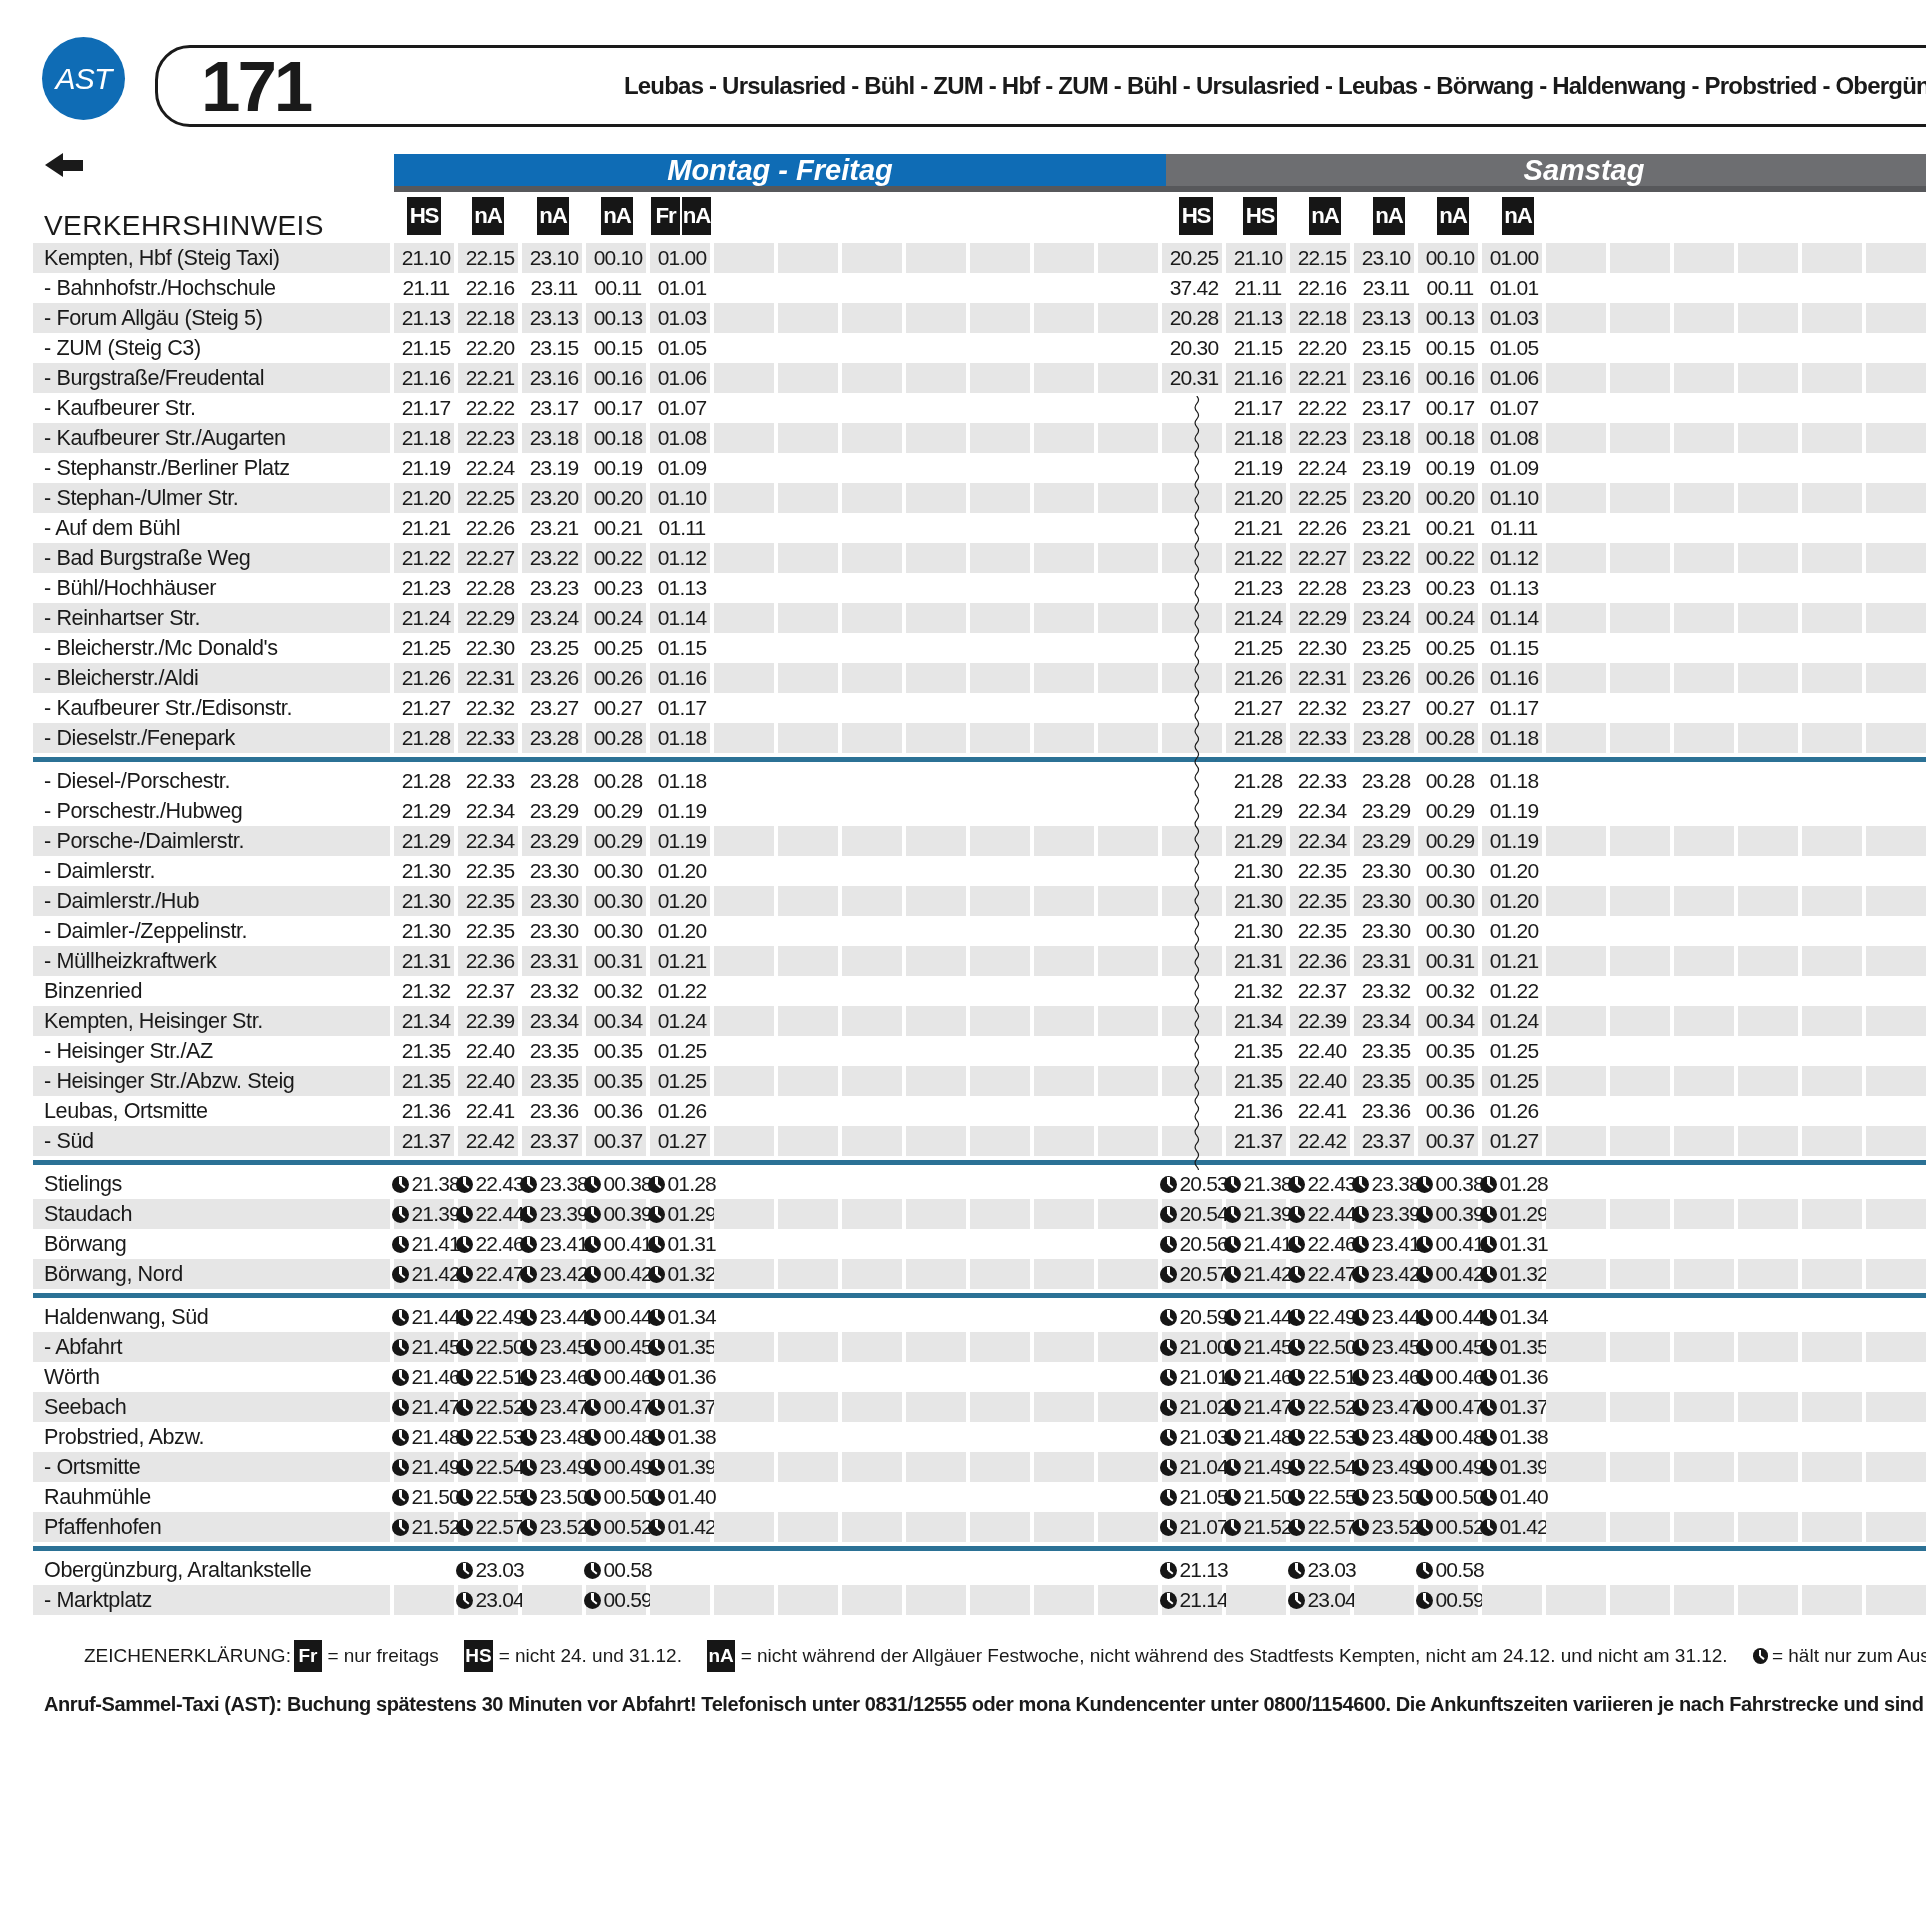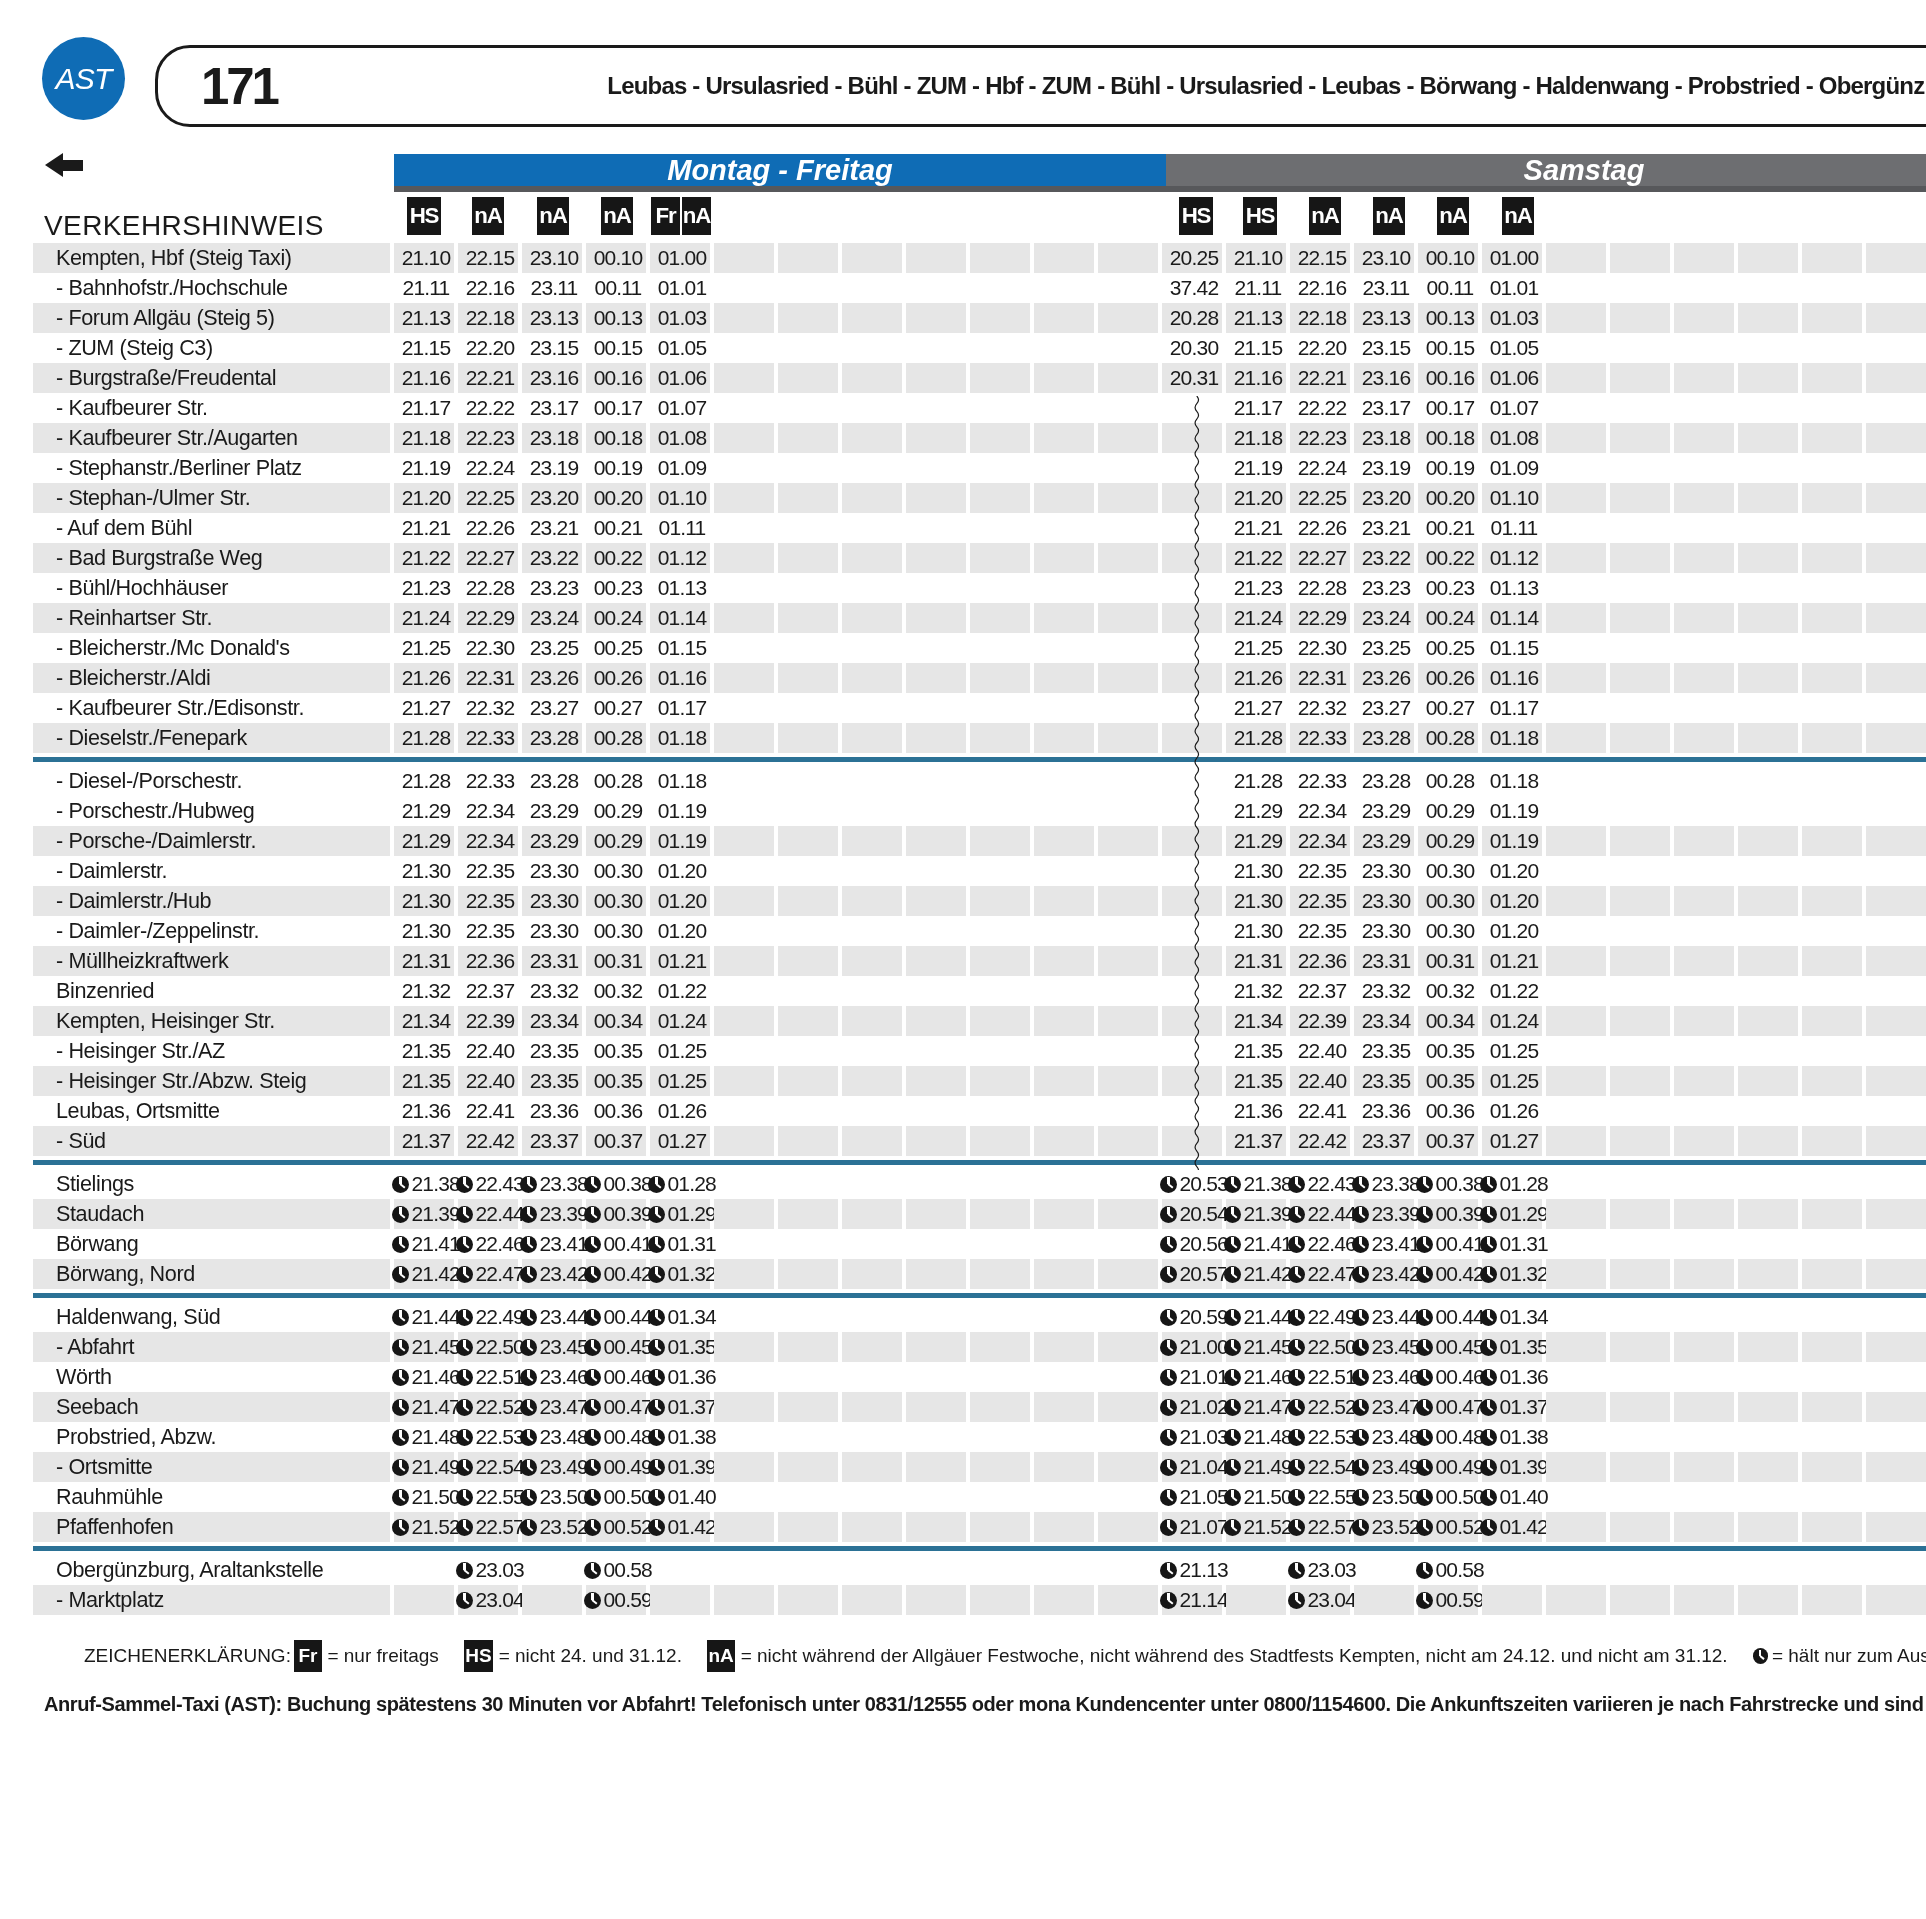--- a/index.html
+++ b/index.html
@@ -5,21 +5,21 @@
   html,body{margin:0;padding:0;background:#fff;}
   .page{position:relative;width:2719px;height:1920px;background:#ffffff;
         font-family:"Liberation Sans",sans-serif;color:#1a1a1a;overflow:hidden;}
 
   
   .ast-circle{position:absolute;left:42px;top:37px;width:83px;height:83px;border-radius:50%;
               background:var(--blue);color:#fff;font-weight:normal;font-style:italic;font-size:30px;
               display:flex;align-items:center;justify-content:center;letter-spacing:-0.8px;}
   .line-box{position:absolute;left:155px;top:45px;width:2211px;height:82px;border:3.5px solid #1a1a1a;
             border-radius:35px;box-sizing:border-box;display:flex;align-items:center;background:#fff;}
-  .line-number{font-size:51px;font-weight:bold;letter-spacing:-3.1px;margin-left:43px;line-height:1;}
+  .line-number{font-size:71px;font-weight:bold;letter-spacing:-3.1px;margin-left:43px;line-height:1;}
   .route{flex:1;text-align:center;font-size:24px;font-weight:bold;letter-spacing:-0.8px;padding-right:58px;white-space:nowrap;}
 
   
   .back-arrow{position:absolute;left:45px;top:153px;width:40px;height:25px;}
   .back-arrow::before{content:"";position:absolute;left:0;top:0;border-top:12.3px solid transparent;
                       border-bottom:12.3px solid transparent;border-right:18.5px solid #1a1a1a;}
   .back-arrow::after{content:"";position:absolute;left:16px;top:6.5px;width:21.6px;height:11.6px;background:#1a1a1a;}
 
   
   .daybars{position:absolute;left:394px;top:154px;height:32px;display:flex;}
@@ -33,21 +33,21 @@
   .vlabel{position:absolute;left:44px;top:210px;font-size:28px;letter-spacing:0.4px;}
   .badges{position:absolute;left:0;top:197px;height:39px;width:2719px;}
   .badge-slot{position:absolute;top:0;width:60px;display:flex;justify-content:center;gap:1.9px;}
   .badge{min-width:32px;height:38px;background:#161616;color:#fff;font-weight:bold;font-size:22.3px;
          display:flex;align-items:center;justify-content:center;letter-spacing:-1.2px;box-sizing:border-box;padding:0 2.3px;}
   .badge.pair{min-width:29px;padding:0 0.8px;}
 
   
   .tbody{position:absolute;left:0;top:243px;width:2719px;}
   .row{display:flex;height:30px;align-items:center;}
-  .row .name{width:394px;height:100%;box-sizing:border-box;padding-left:56px;display:flex;align-items:center;
+  .row .name{width:394px;height:100%;box-sizing:border-box;padding-left:44px;display:flex;align-items:center;
              font-size:21.6px;letter-spacing:-0.4px;white-space:nowrap;}
   .row.sh .name{background:linear-gradient(to right,transparent 33px,var(--rowgray) 33px,var(--rowgray) 390px,transparent 390px);}
   .cell{width:64px;height:100%;box-sizing:border-box;display:flex;align-items:center;justify-content:center;
         font-size:21px;letter-spacing:-0.8px;position:relative;}
   .cell .t{width:60px;text-align:center;display:flex;align-items:center;justify-content:center;}
   .row.sh .cell{background:linear-gradient(to right,var(--rowgray) 60px,transparent 60px);}
   .clk{position:relative;width:17px;height:17px;border-radius:50%;background:#161616;margin-right:2.3px;flex:none;display:inline-block;}
   .clk::before{content:"";position:absolute;left:7.3px;top:1.9px;width:2.3px;height:7px;background:#fff;}
   .clk::after{content:"";position:absolute;left:8px;top:7.7px;width:6.2px;height:2.3px;background:#fff;
               transform-origin:left center;transform:rotate(38deg);}

